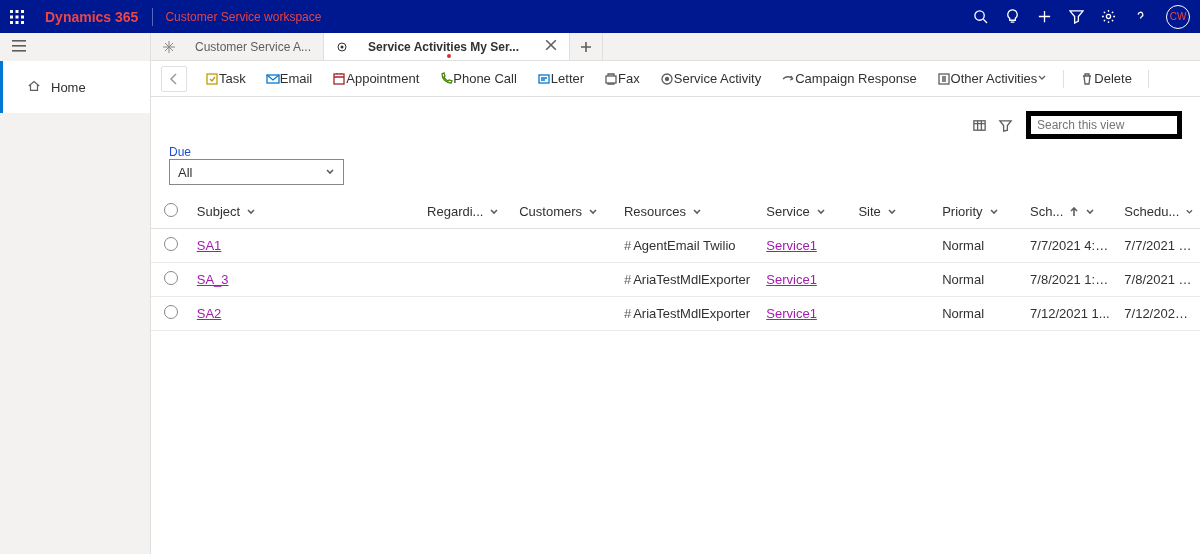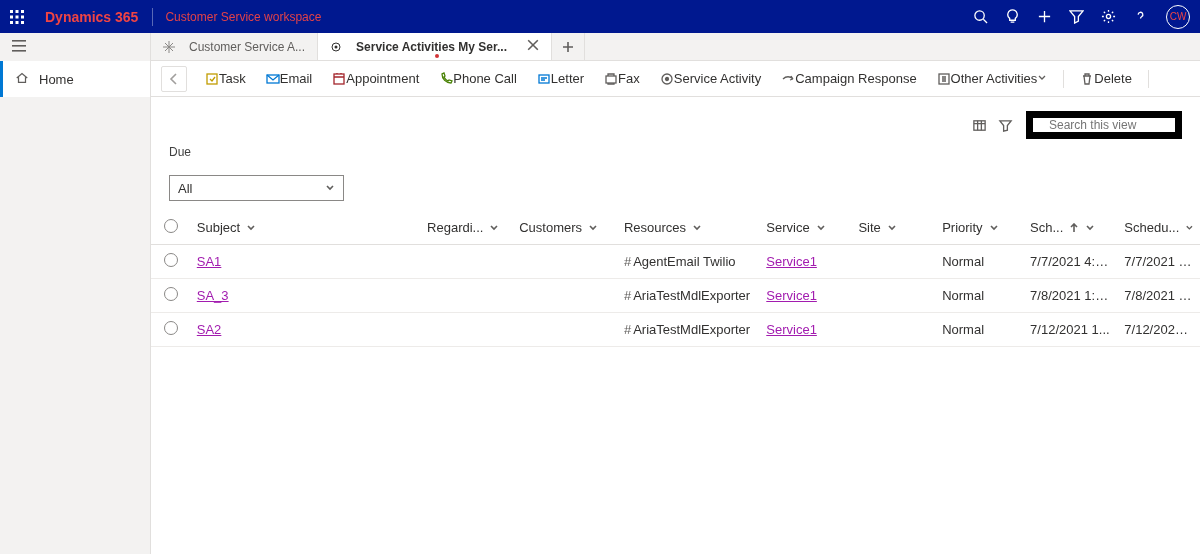--- a/index.html
+++ b/index.html
@@ -16,28 +16,28 @@
 .topbar-spacer{flex:1}
 .top-icon{width:32px;height:33px;display:flex;align-items:center;justify-content:center;cursor:pointer}
 .top-icon svg{width:15px;height:15px;fill:none;stroke:#fff;stroke-width:1.4}
 .avatar{width:24px;height:24px;border:1px solid #fff;border-radius:50%;font-size:10px;display:flex;align-items:center;justify-content:center;margin:0 10px;cursor:pointer}
 
 
 .shell{display:flex;height:calc(554px - 33px)}
 .leftcol{width:151px;background:#f3f2f1;border-right:1px solid #e1dfdd}
 .ham{height:28px;display:flex;align-items:center;padding-left:12px;cursor:pointer}
 .ham svg{width:14px;height:14px;fill:#605e5c}
-.nav-item{height:36px;display:flex;align-items:center;padding-left:12px;gap:10px;border-left:3px solid #0078d4;background:#fff;cursor:pointer;font-size:13px;color:#323130}
+.nav-item{height:52px;display:flex;align-items:center;padding-left:24px;gap:10px;border-left:3px solid #0078d4;background:#fff;cursor:pointer;font-size:13px;color:#323130}
 .nav-item svg{width:14px;height:14px;fill:none;stroke:#605e5c;stroke-width:1.4}
 
 .main{flex:1;display:flex;flex-direction:column;min-width:0}
 
 
 .wstabs{height:28px;background:#f3f2f1;border-bottom:1px solid #e1dfdd;display:flex;align-items:stretch}
-.wstab{display:flex;align-items:center;gap:14px;padding:0 12px;border-right:1px solid #e1dfdd;font-size:12px;color:#605e5c;cursor:pointer;position:relative}
+.wstab{display:flex;align-items:center;gap:20px;padding:0 12px;border-right:1px solid #e1dfdd;font-size:12px;color:#605e5c;cursor:pointer;position:relative}
 .wstab.active{background:#fff;font-weight:600;color:#323130}
 .wstab .reddot{position:absolute;bottom:2px;left:50%;width:4px;height:4px;background:#d13438;border-radius:50%}
 .wstab svg{width:12px;height:12px;fill:#605e5c}
 .wstab .close{margin-left:6px;cursor:pointer}
 .wstab.newtab{padding:0 10px}
 .wstab.newtab svg{width:12px;height:12px;stroke:#605e5c;stroke-width:1.6;fill:none}
 
 
 .cmdbar{height:36px;border-bottom:1px solid #e1dfdd;display:flex;align-items:center;padding:0 10px;gap:4px;font-size:13px;color:#323130;background:#fff}
 .back-btn{width:26px;height:26px;border:1px solid #e1dfdd;border-radius:2px;display:flex;align-items:center;justify-content:center;cursor:pointer;margin-right:6px}
@@ -47,27 +47,27 @@
 .cmd .chev svg{width:10px;height:10px}
 .sep-v{width:1px;height:18px;background:#e1dfdd;margin:0 4px}
 
 
 .viewhdr{padding:14px 18px 6px 18px;display:flex;align-items:center}
 .viewtitle{font-size:17px;font-weight:600;display:flex;align-items:center;gap:8px;cursor:pointer}
 .viewtitle svg{width:11px;height:11px;fill:none;stroke:#605e5c;stroke-width:1.6}
 .viewhdr-spacer{flex:1}
 .vh-icon{width:26px;height:26px;display:flex;align-items:center;justify-content:center;cursor:pointer}
 .vh-icon svg{width:15px;height:15px;fill:none;stroke:#605e5c;stroke-width:1.4}
-.searchbox{display:flex;align-items:center;border:7px solid #000000;height:28px;width:156px;margin-left:8px;padding:0 16px}
+.searchbox{display:flex;align-items:center;border:5px solid #000000;height:28px;width:156px;margin-left:8px;padding:0 6px}
 .searchbox input{border:none;outline:none;flex:1;font-size:12px;color:#605e5c;background:transparent}
 .searchbox svg{width:13px;height:13px;fill:none;stroke:#605e5c;stroke-width:1.6}
 
 
 .filterrow{padding:0 18px 10px 18px}
-.flabel{font-size:12px;color:#404040;margin-bottom:16px}
+.flabel{font-size:12px;color:#1d4ed8;margin-bottom:0}
 .fselect{width:175px;height:26px;border:1px solid #8a8886;display:flex;align-items:center;justify-content:space-between;padding:0 8px;font-size:13px;cursor:pointer}
 .fselect svg{width:10px;height:10px;fill:none;stroke:#605e5c;stroke-width:1.6}
 
 
 .grid{flex:1;overflow:auto}
 table{width:100%;border-collapse:collapse;table-layout:fixed}
 th,td{text-align:left;padding:8px 6px;font-size:13px;white-space:nowrap;overflow:hidden;text-overflow:ellipsis}
 thead th{color:#323130;font-weight:400;border-bottom:1px solid #e1dfdd}
 tbody tr{border-bottom:1px solid #edebe9}
 .colchk{width:38px;text-align:center}

